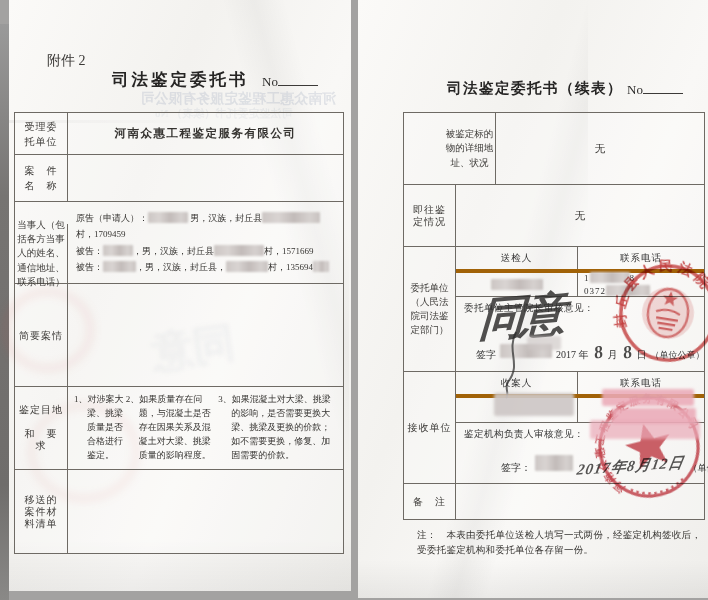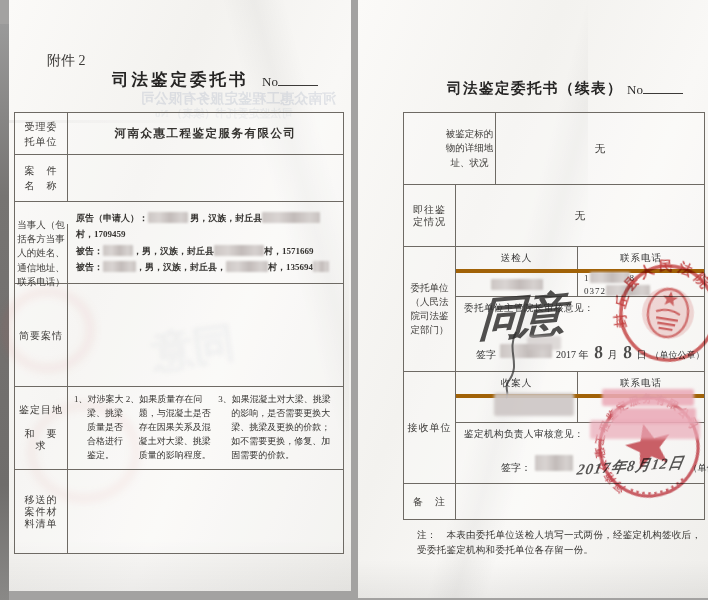--- a/index.html
+++ b/index.html
@@ -27,21 +27,21 @@
   .tr { display:flex; }
   .tr + .tr { border-top:1px solid #6e6a64; }
   .lab { border-right:1px solid #6e6a64; display:flex; flex-direction:column;
          align-items:center; justify-content:center; text-align:center;
          font-size:10px; letter-spacing:1px; line-height:1.5; white-space:pre-line; color:#3d3b38; }
   .lab.spread { justify-content:space-evenly; line-height:1.2; }
   .val { flex:1; display:flex; align-items:center; justify-content:center;
          font-size:10.5px; color:#353330; }
   .val.big { font-size:11.5px; font-weight:600; letter-spacing:1.5px; }
   .val.left { flex-direction:column; align-items:flex-start; justify-content:center;
-              padding:4px 8px; font-size:9px; line-height:1.8;font-weight:bold; }
+              padding:4px 8px; font-size:9px; line-height:1.8; }
   .val.items { align-items:flex-start; padding:6px 8px 4px 6px; font-size:9px; line-height:1.55; }
   .val.items .item, .val.left .line { display:block; }
   .val.items .item { padding-left:13px; text-indent:-13px; }
 
   .subcol { flex:1; display:flex; flex-direction:column; }
   .subrow { display:flex; align-items:center; }
   .subrow.bt { border-top:4px solid #a16207; }
   .subcell { display:flex; align-items:center; justify-content:center; font-size:9.5px; letter-spacing:1px; }
   .subcell.first { width:122px; border-right:1px solid #6e6a64; align-self:stretch; }
   .subcell.rest { flex:1; }

